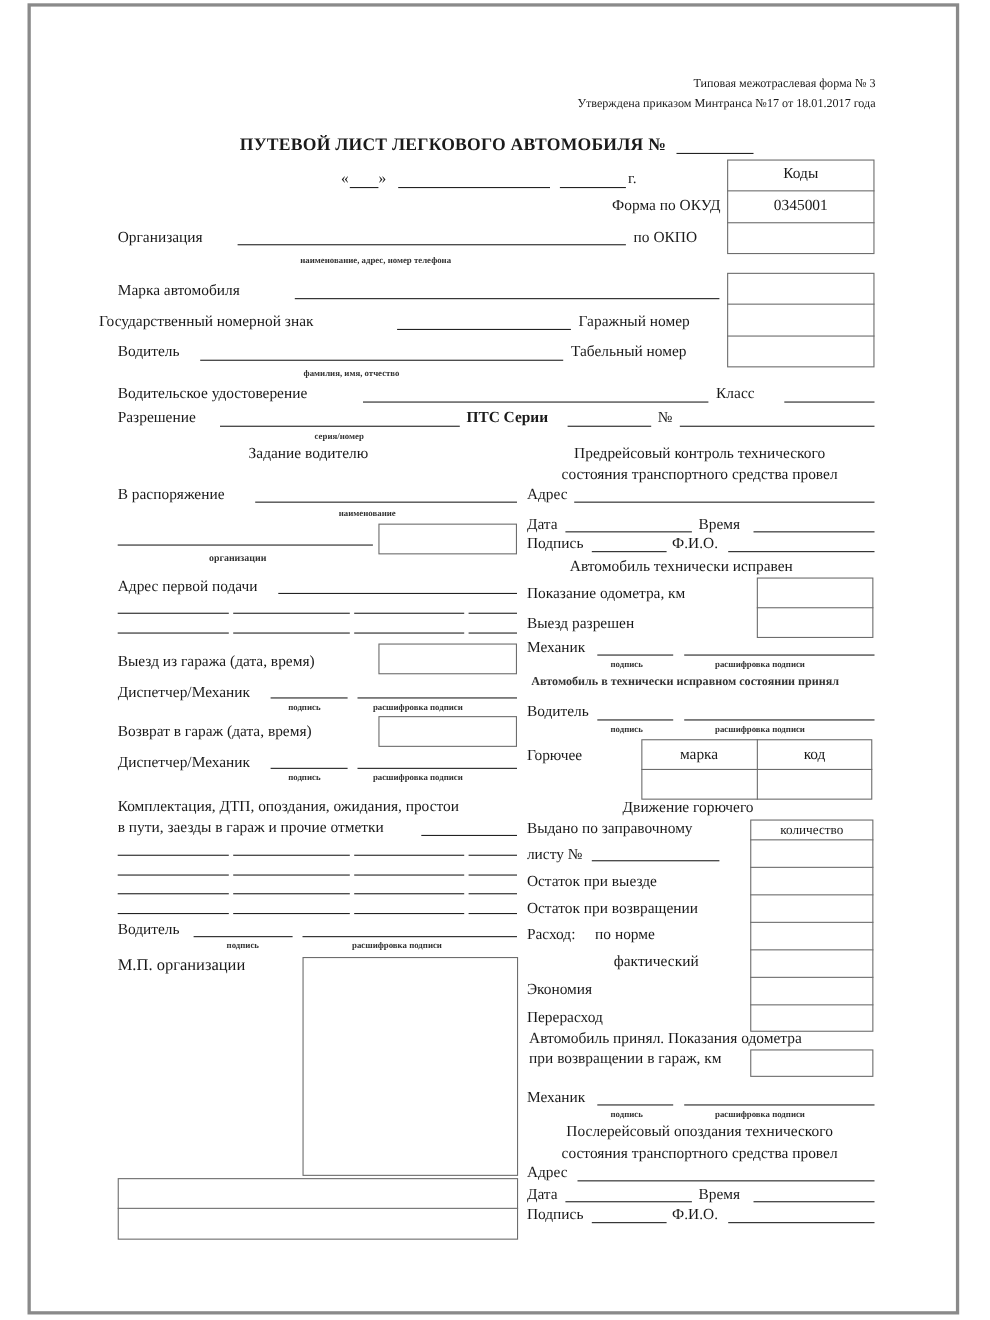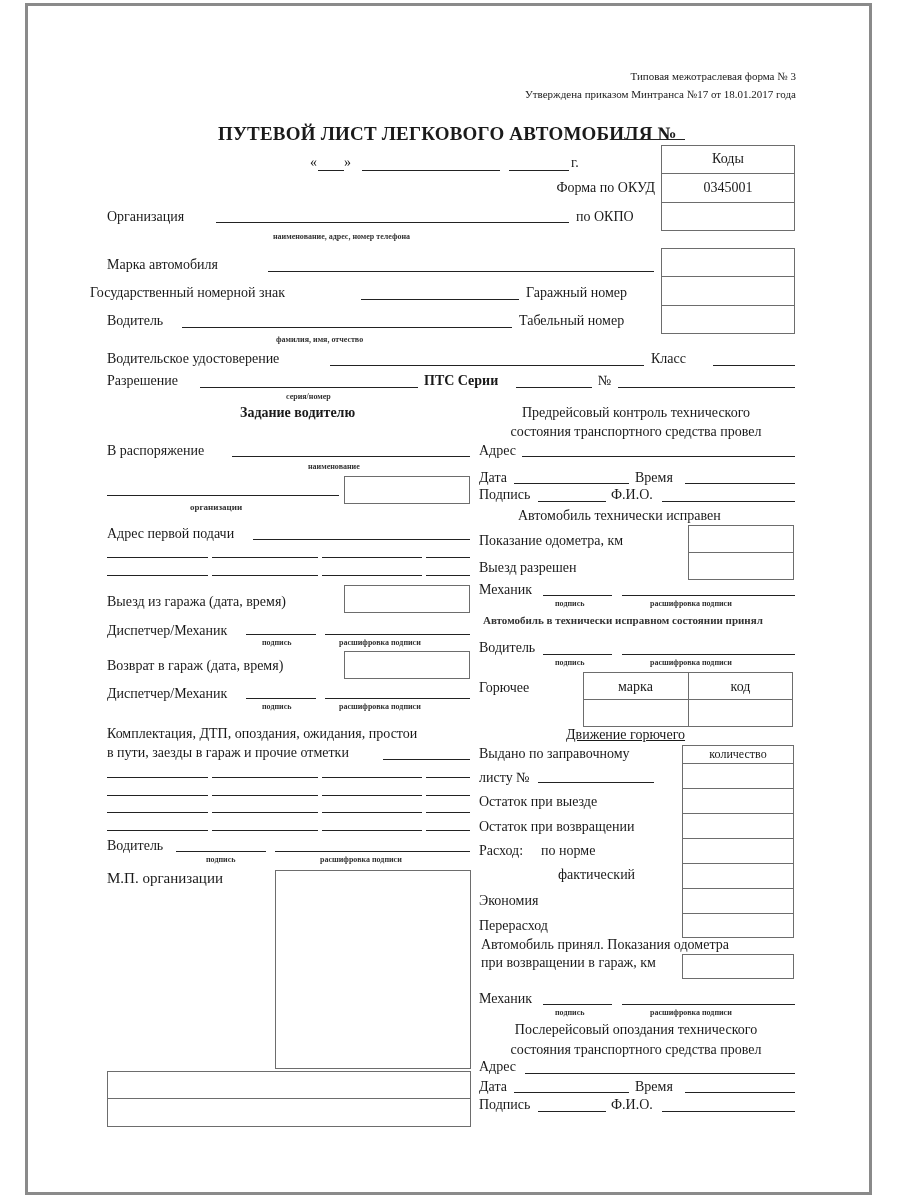--- a/index.html
+++ b/index.html
@@ -3,21 +3,21 @@
 <meta charset="utf-8">
 <style>
   html, body { margin:0; padding:0; background:#ffffff; }
   body { width:900px; height:1200px; position:relative; overflow:hidden;
          font-family:"Liberation Serif","DejaVu Serif",serif; color:#1a1a1a; }
   .page { position:absolute; left:25px; top:3px; width:847px; height:1192px;
           border:3px solid #8a8a8a; background:#fff; box-sizing:border-box; }
   .abs { position:absolute; white-space:nowrap; }
   .t { font-size:14px; line-height:16px; }
   .tb { font-size:14px; line-height:16px; font-weight:bold; }
-  .title { font-size:19px; font-weight:bold; letter-spacing:0.2px; }
+  .title { font-size:16px; font-weight:bold; letter-spacing:0.2px; }
   .sm { font-size:8px; line-height:9px; font-weight:bold; color:#333; }
   .hdr { font-size:11px; line-height:13px; }
   .ln { position:absolute; height:0; border-top:1.3px solid #222; }
   .box { position:absolute; border:1.5px solid #6d6d6d; box-sizing:border-box; background:#fff; }
   .hl { position:absolute; height:0; border-top:1.5px solid #6d6d6d; }
   .vl { position:absolute; width:0; border-left:1.5px solid #6d6d6d; }
   .c { text-align:center; }
 </style>
 </head>
 <body>
@@ -72,21 +72,21 @@
 <div class="ln" style="left:713px;top:365px;width:82px;"></div>
 
 <div class="abs t" style="left:107px;top:373px;">Разрешение</div>
 <div class="ln" style="left:200px;top:387px;width:218px;"></div>
 <div class="abs t" style="left:424px;top:373px;font-weight:bold;">ПТС Серии</div>
 <div class="ln" style="left:516px;top:387px;width:76px;"></div>
 <div class="abs t" style="left:598px;top:373px;">№</div>
 <div class="ln" style="left:618px;top:387px;width:177px;"></div>
 <div class="abs sm" style="left:286px;top:392px;">серия/номер</div>
 
-<div class="abs tb" style="left:240px;top:405px;font-weight:bold;">Задание водителю</div>
+<div class="abs tb" style="left:226px;top:405px;font-weight:normal;">Задание водителю</div>
 
 <div class="abs t" style="left:107px;top:443px;">В  распоряжение</div>
 <div class="ln" style="left:232px;top:456px;width:238px;"></div>
 <div class="abs sm" style="left:308px;top:462px;">наименование</div>
 <div class="ln" style="left:107px;top:495px;width:232px;"></div>
 <div class="box" style="left:344px;top:476px;width:126px;height:28px;"></div>
 <div class="abs sm" style="left:190px;top:503px;font-size:9px;">организации</div>
 
 <div class="abs t" style="left:107px;top:526px;">Адрес первой подачи</div>
 <div class="ln" style="left:253px;top:539px;width:217px;"></div>
@@ -185,21 +185,21 @@
 
 <div class="abs t" style="left:479px;top:680px;">Горючее</div>
 <div class="box" style="left:583px;top:672px;width:210px;height:55px;"></div>
 <div class="hl" style="left:583px;top:699px;width:210px;"></div>
 <div class="vl" style="left:688px;top:672px;height:55px;"></div>
 <div class="abs t c" style="left:583px;top:679px;width:105px;">марка</div>
 <div class="abs t c" style="left:688px;top:679px;width:105px;">код</div>
 <div class="abs" style="left:585px;top:701px;width:102px;height:24px;"></div>
 <div class="abs" style="left:690px;top:701px;width:102px;height:24px;"></div>
 
-<div class="abs t" style="left:566px;top:727px;text-decoration:underline;">Движение горючего</div>
+<div class="abs t" style="left:566px;top:727px;">Движение горючего</div>
 <div class="box" style="left:682px;top:745px;width:112px;height:193px;"></div>
 <div class="abs c" style="left:682px;top:747px;width:112px;font-size:12px;line-height:14px;">количество</div>
 <div class="hl" style="left:682px;top:763px;width:112px;"></div>
 <div class="hl" style="left:682px;top:788px;width:112px;"></div>
 <div class="hl" style="left:682px;top:813px;width:112px;"></div>
 <div class="hl" style="left:682px;top:838px;width:112px;"></div>
 <div class="hl" style="left:682px;top:863px;width:112px;"></div>
 <div class="hl" style="left:682px;top:888px;width:112px;"></div>
 <div class="hl" style="left:682px;top:913px;width:112px;"></div>
 

